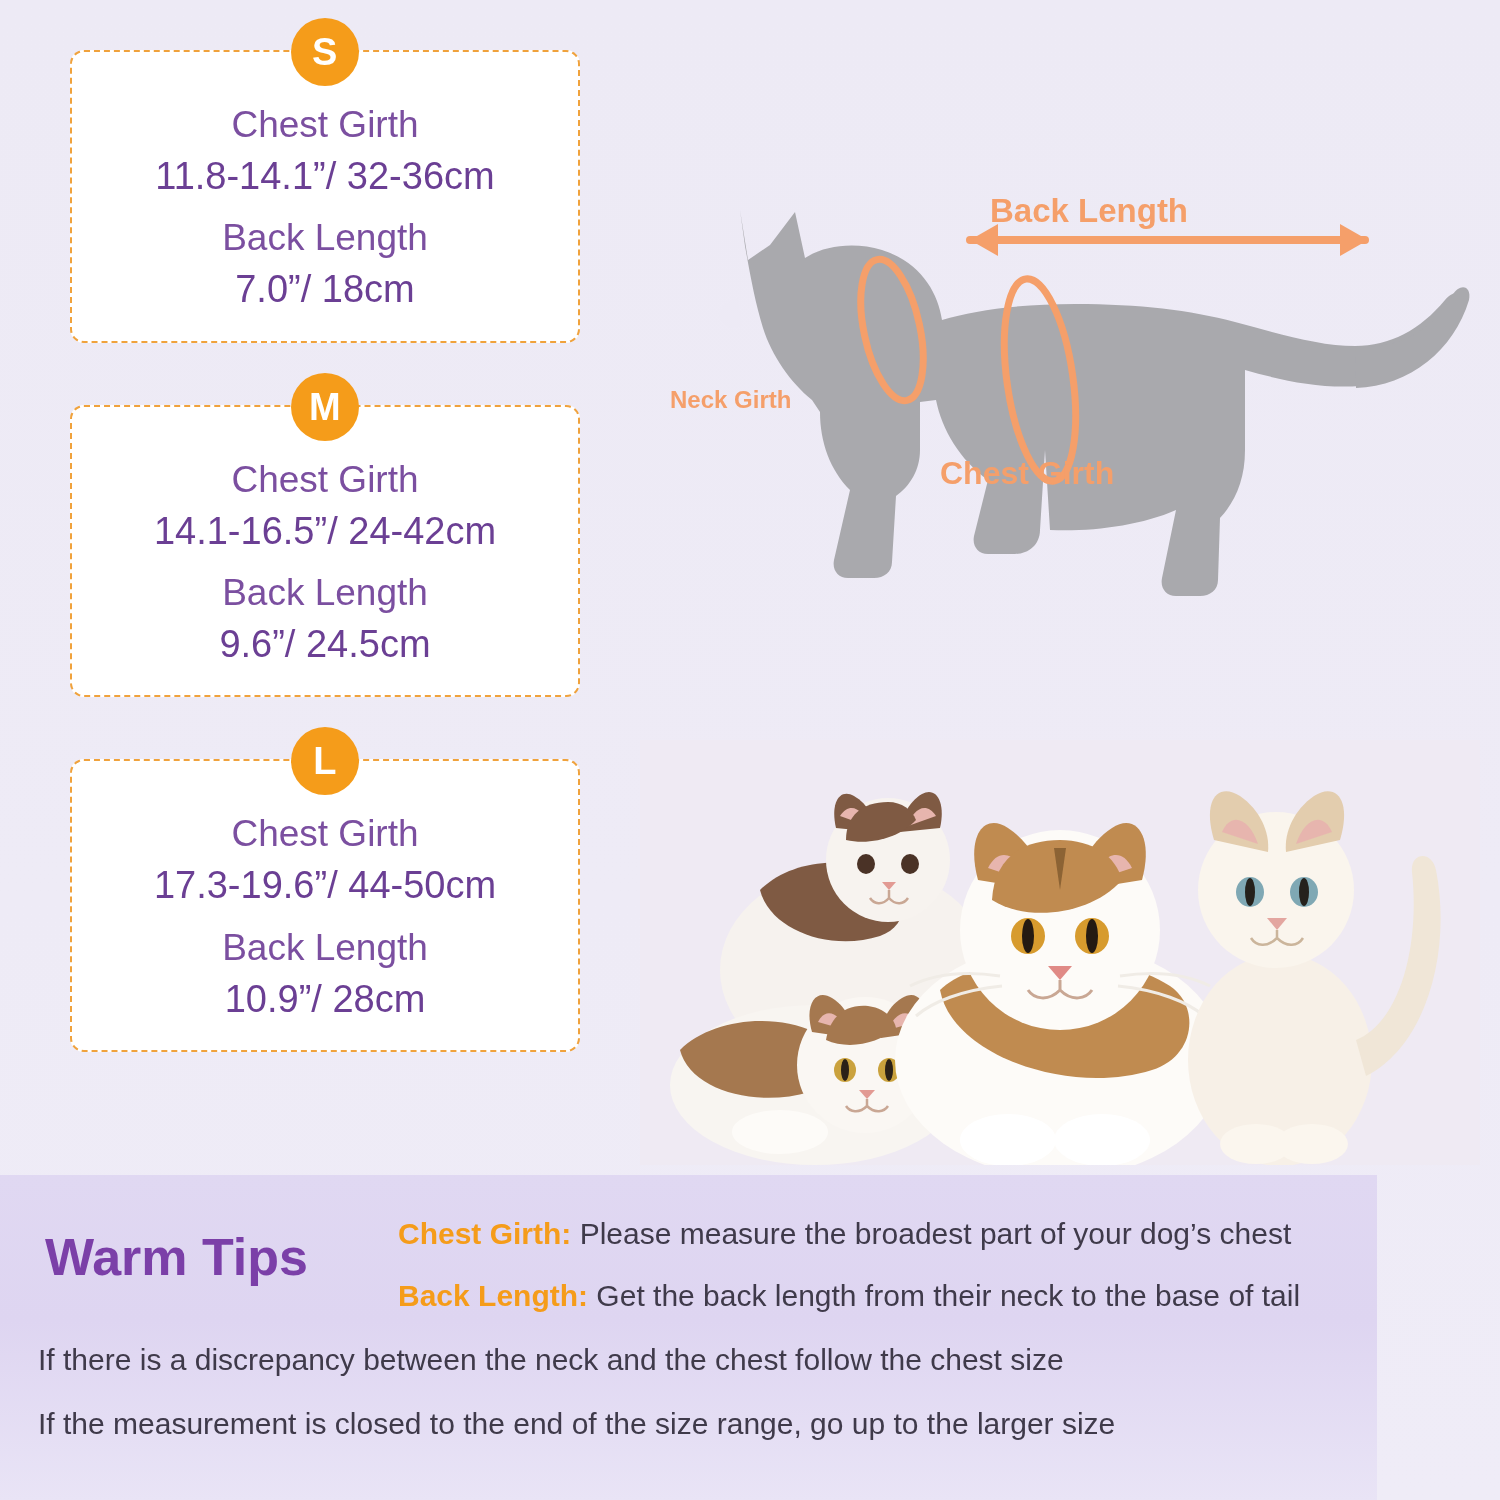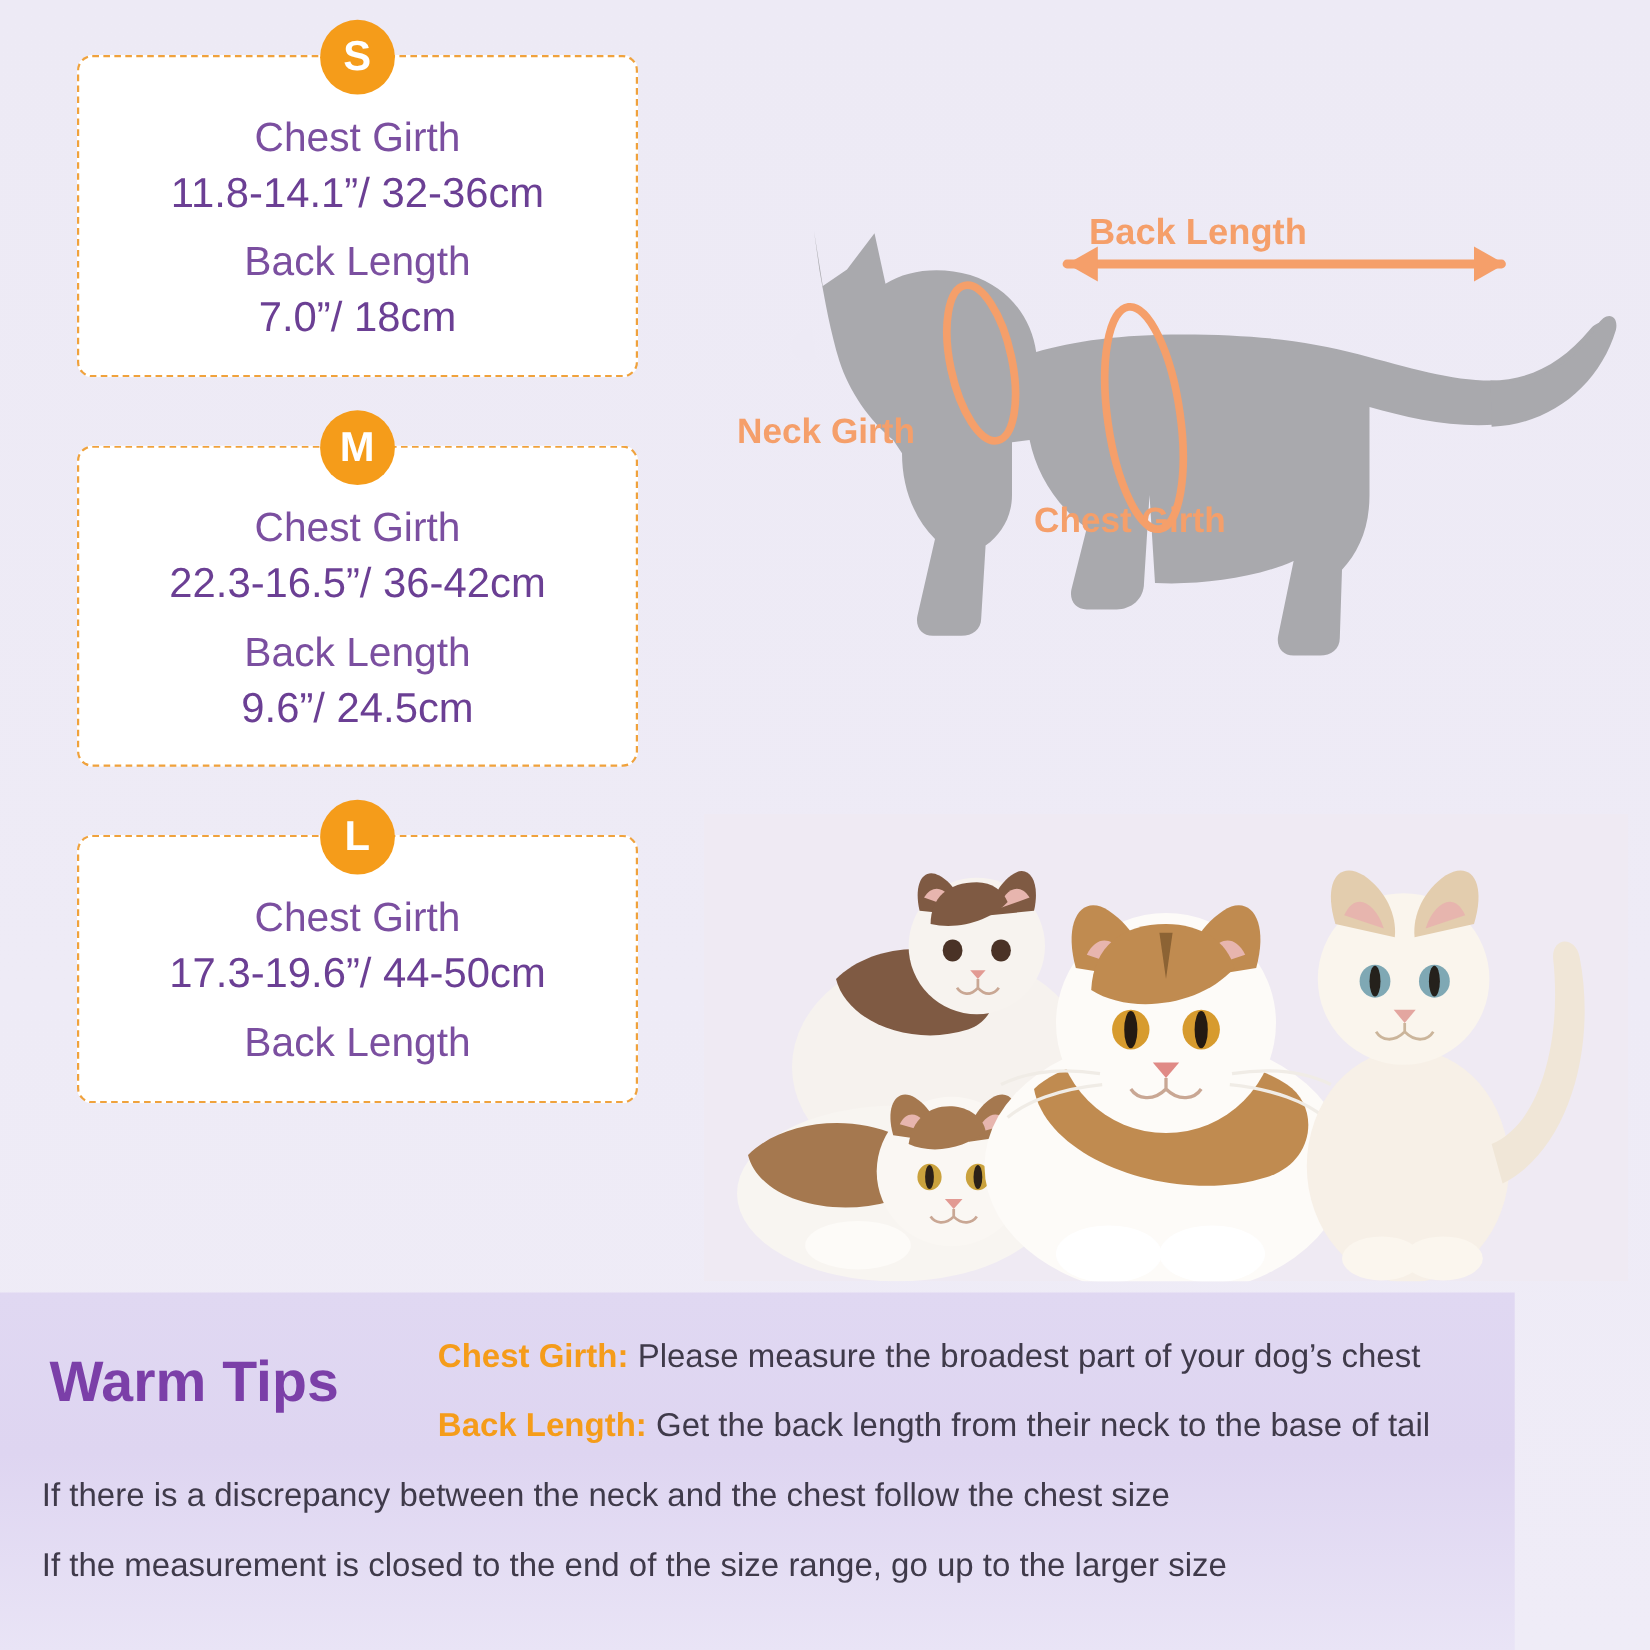--- a/index.html
+++ b/index.html
@@ -80,21 +80,21 @@
     height: 470px;
   }
   .diagram svg { display: block; }
   .diagram-label {
     position: absolute;
     color: #f59f6a;
     font-weight: bold;
     white-space: nowrap;
   }
   #lbl-back-length { left: 370px; top: 42px; font-size: 33px; }
-  #lbl-neck-girth  { left: 50px;  top: 224px; font-size: 32px; }
+  #lbl-neck-girth  { left: 50px;  top: 236px; font-size: 24px; }
   #lbl-chest-girth { left: 320px; top: 305px; font-size: 32px; }
 
   
   .photo {
     position: absolute;
     left: 640px;
     top: 740px;
     width: 840px;
     height: 425px;
     overflow: hidden;
@@ -154,30 +154,31 @@
       <div class="badge">S</div>
       <div class="label">Chest Girth</div>
       <div class="value">11.8-14.1”/ 32-36cm</div>
       <div class="label">Back Length</div>
       <div class="value">7.0”/ 18cm</div>
     </div>
 
     <div class="card">
       <div class="badge">M</div>
       <div class="label">Chest Girth</div>
-      <div class="value">22.3-16.5”/ 36-42cm</div>
+      <div class="value">14.1-16.5”/ 24-42cm</div>
       <div class="label">Back Length</div>
       <div class="value">9.6”/ 24.5cm</div>
     </div>
 
     <div class="card">
       <div class="badge">L</div>
       <div class="label">Chest Girth</div>
       <div class="value">17.3-19.6”/ 44-50cm</div>
       <div class="label">Back Length</div>
+      <div class="value">10.9”/ 28cm</div>
     </div>
 
   </div>
 
   <div class="diagram">
     <svg width="860" height="470" viewBox="0 0 860 470">
 
       <path fill="#a9a9ad" d="
         M120,60
         L128,110

